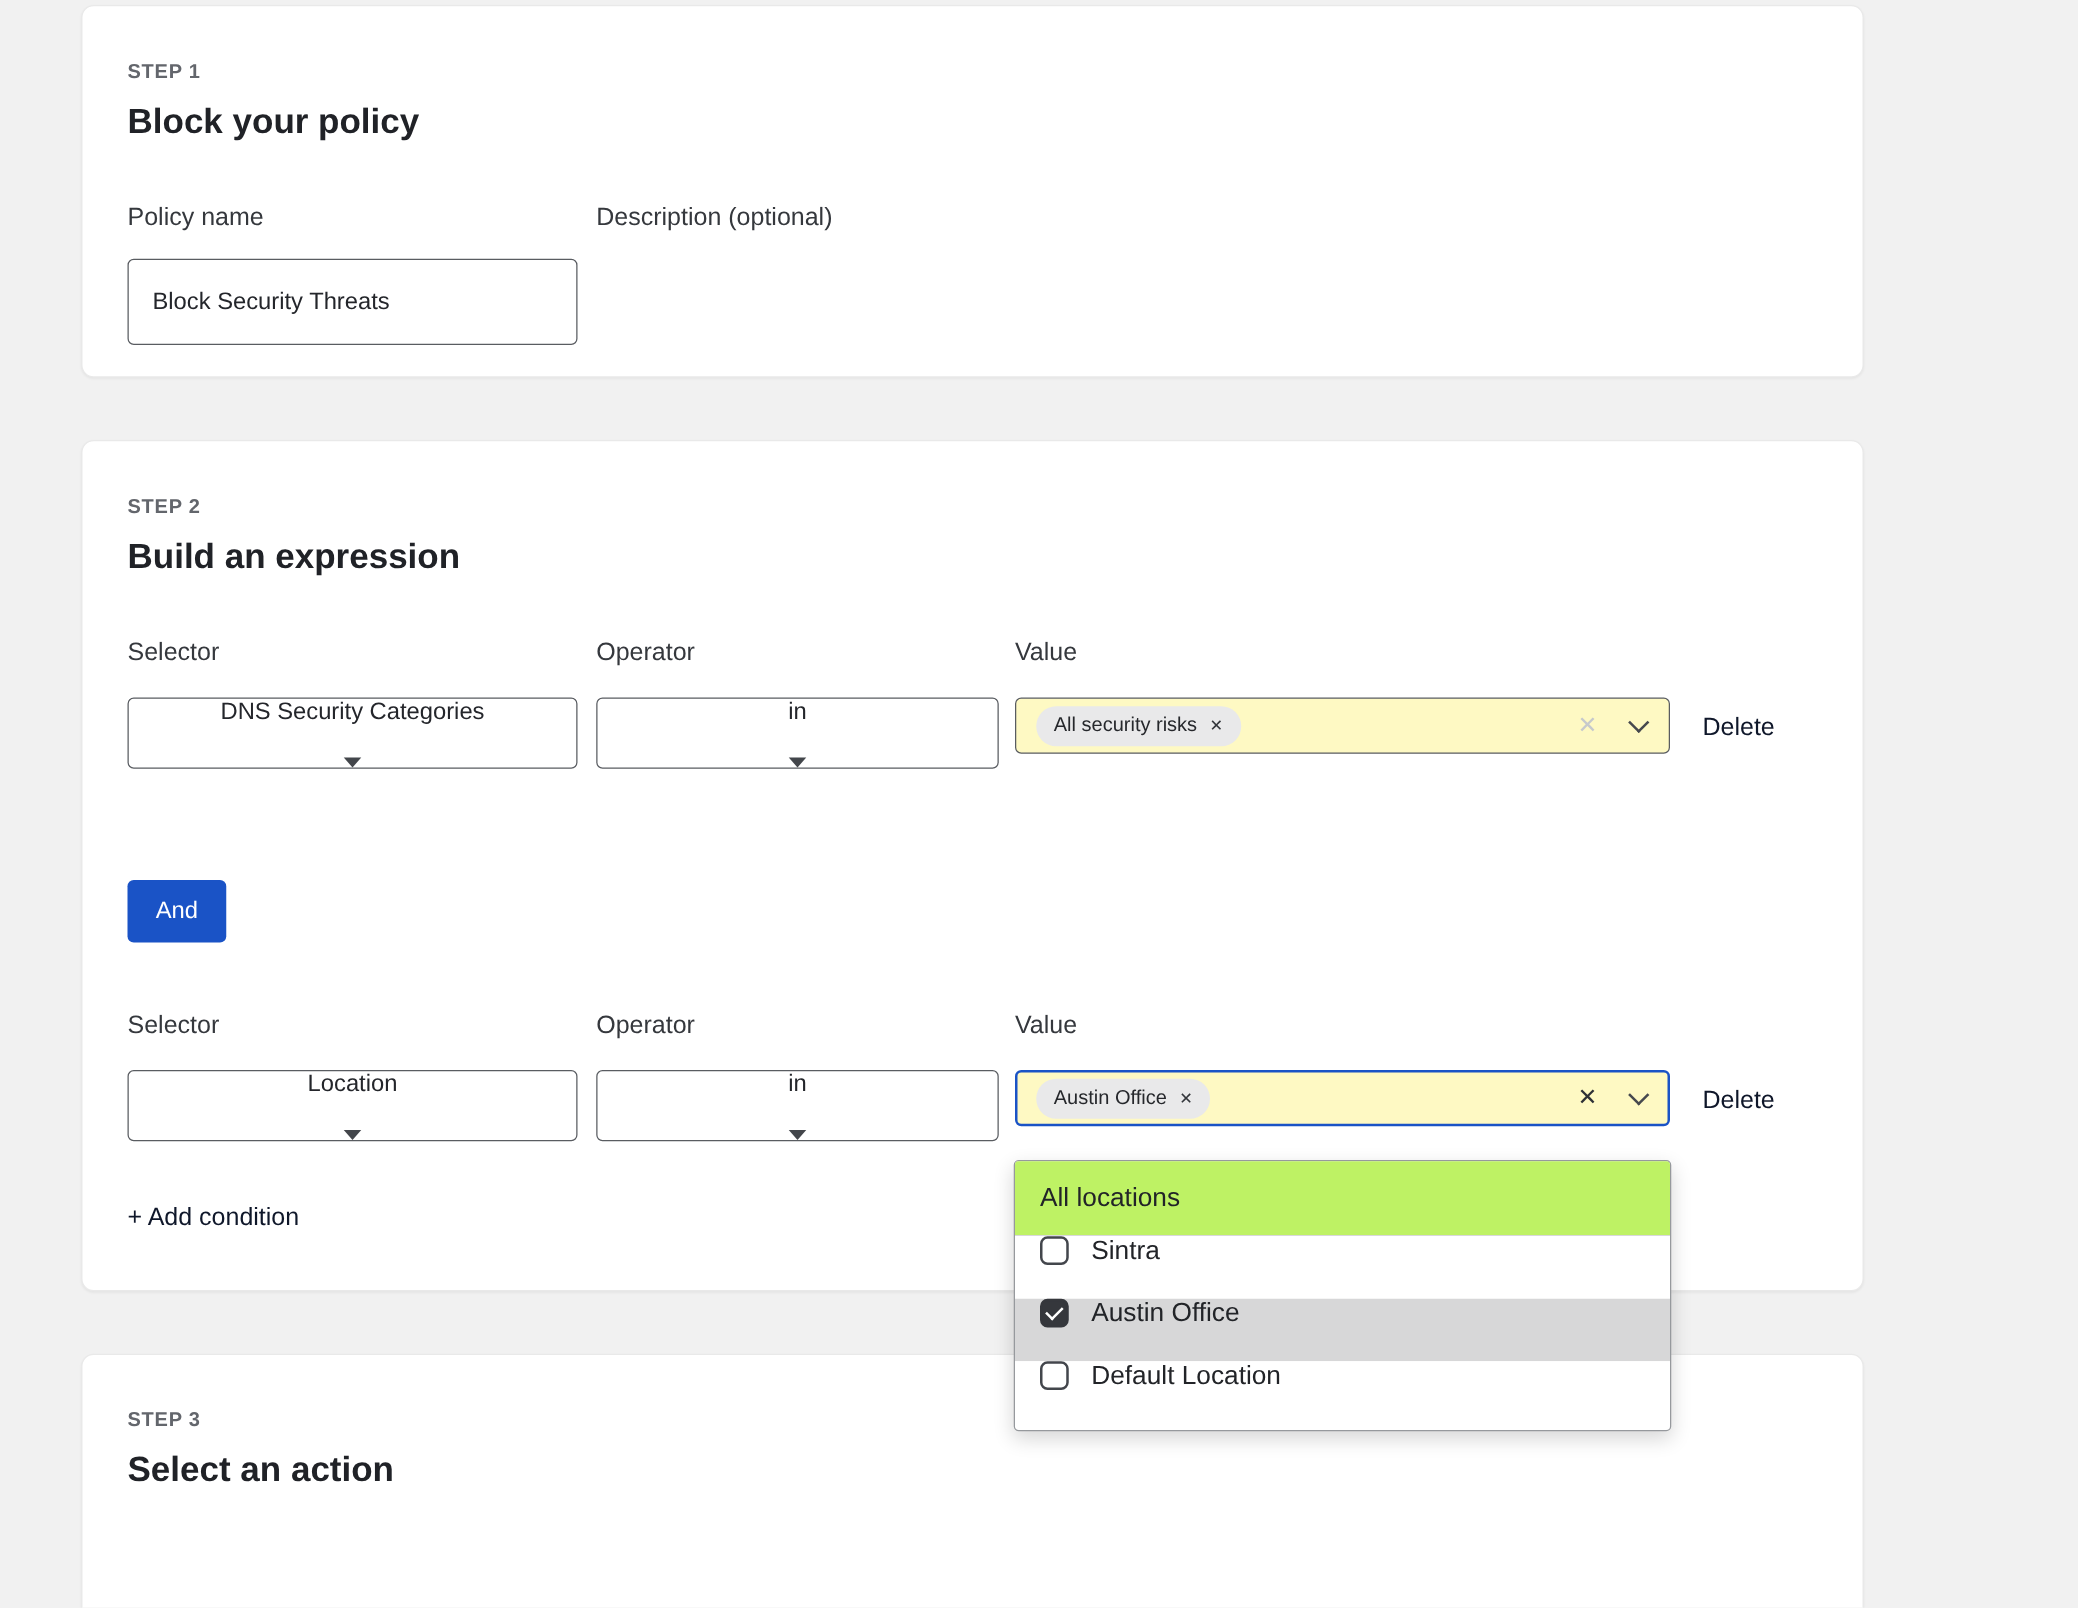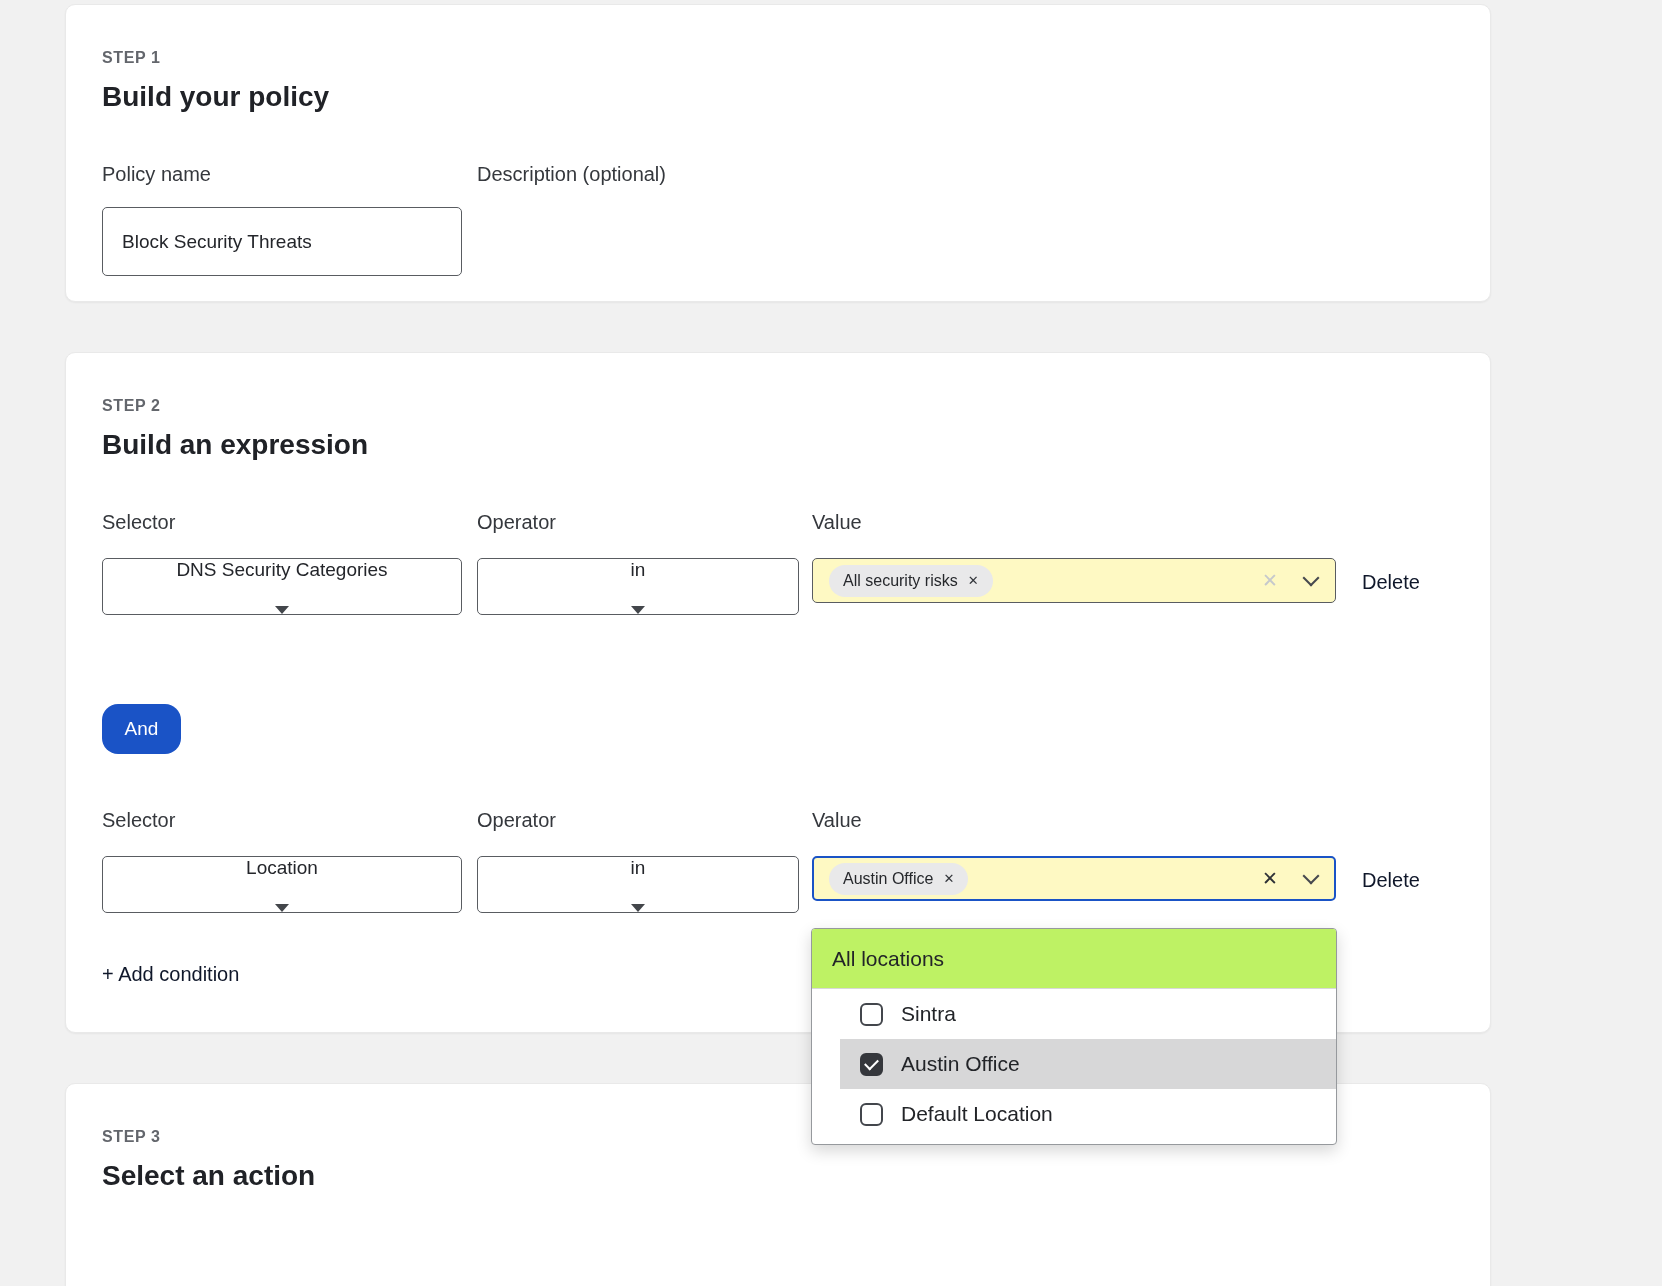--- a/index.html
+++ b/index.html
@@ -65,55 +65,55 @@
   .chev {
     width:12px; height:12px;
     border-right:2.5px solid #46494e; border-bottom:2.5px solid #46494e;
     transform:rotate(45deg); margin-top:-6px; cursor:pointer;
   }
 
   .link { position:absolute; color:#0f172a; font-size:20px; cursor:pointer; }
 
   .and-btn {
     position:absolute; left:36px; top:351px; width:79px; height:50px;
-    background:#1a53c6; color:#fff; font-size:19px; border:none; border-radius:16px;
+    background:#1a53c6; color:#fff; font-size:19px; border:none; border-radius:5px;
     cursor:pointer; font-family:inherit;
   }
 
   .dropdown {
     position:absolute; left:811px; top:928px; width:526px;
     background:#fff; border:1px solid #96999d; border-radius:4px;
     box-shadow:0 6px 16px rgba(0,0,0,0.16); z-index:20; padding-bottom:5px;
   }
   .dd-header {
     height:60px; background:#bef264; border-bottom:1px solid #d8d8d9;
     display:flex; align-items:center; padding:0 20px; font-size:21px; color:#222428;
     cursor:pointer; border-radius:3px 3px 0 0;
   }
   .dd-option {
-    height:50px; display:flex; align-items:center; padding:0 20px; gap:18px;
-    font-size:21px; color:#222428; cursor:pointer; background:#fff;margin-left:28px;
+    height:50px; display:flex; padding:0 20px; gap:18px;
+    font-size:21px; color:#222428; cursor:pointer; background:#fff;
   }
   .dd-option.checked { background:#d7d7d8; }
   .checkbox {
     width:23px; height:23px; border:2px solid #43464c; border-radius:6px;
     background:#fff; position:relative; flex:none; cursor:pointer;
   }
   .dd-option.checked .checkbox { background:#35373c; border-color:#35373c; }
   .dd-option.checked .checkbox::after {
     content:""; position:absolute; left:3px; top:4px; width:11px; height:6px;
     border-left:2.5px solid #fff; border-bottom:2.5px solid #fff; transform:rotate(-45deg);
   }
 </style>
 </head>
 <body>
 
 <div class="card" id="card1">
   <div class="step-label" style="top:44px">STEP 1</div>
-  <div class="card-title" style="top:76px">Build your policy</div>
+  <div class="card-title" style="top:76px">Block your policy</div>
   <div class="field-label" style="left:36px; top:158px">Policy name</div>
   <div class="field-label" style="left:411px; top:158px">Description (optional)</div>
   <input class="text-input" style="left: 36px; top: 202px; width: 360px;" value="Block Security Threats">
 </div>
 
 <div class="card" id="card2">
   <div class="step-label" style="top:44px">STEP 2</div>
   <div class="card-title" style="top:76px">Build an expression</div>
 
   <div class="field-label" style="left:36px; top:158px">Selector</div>

